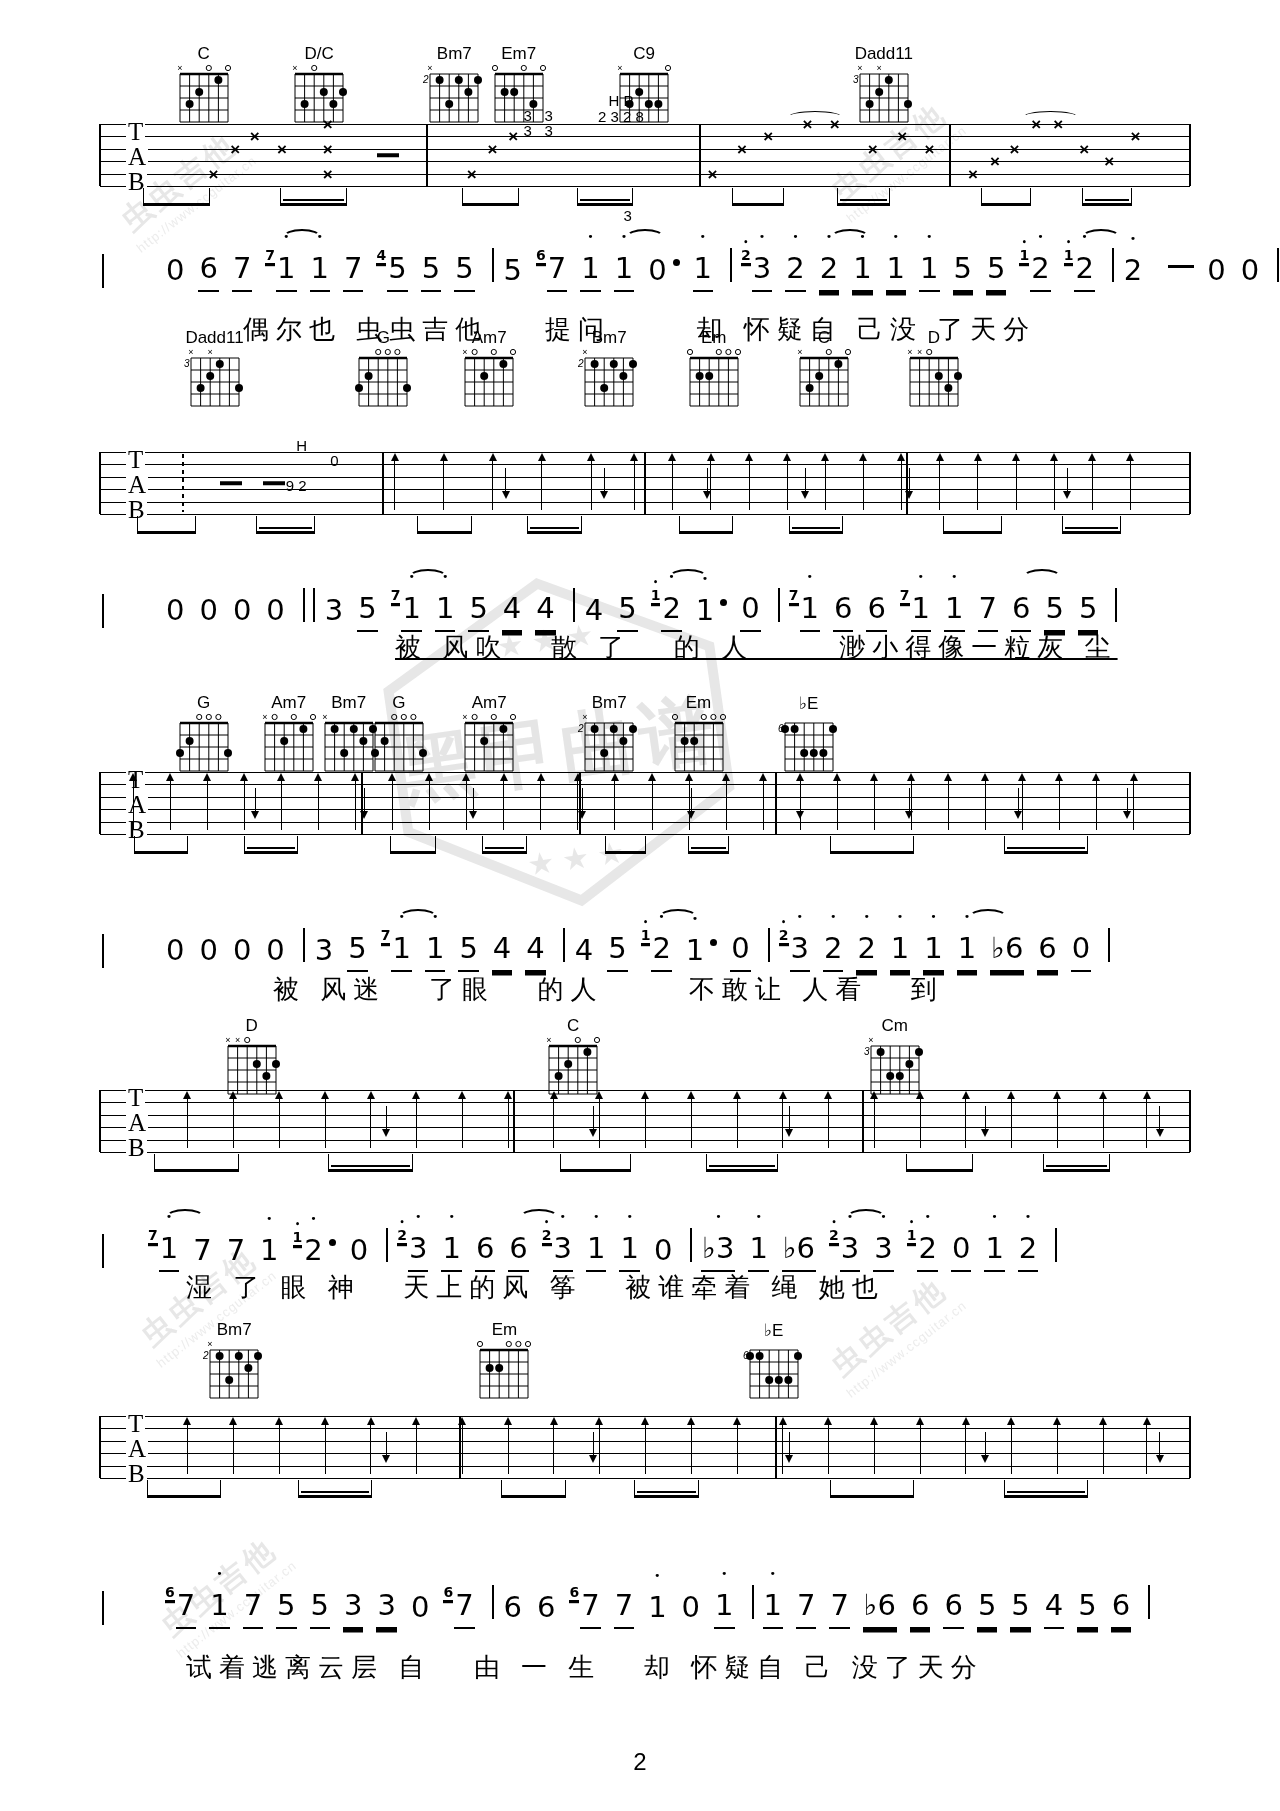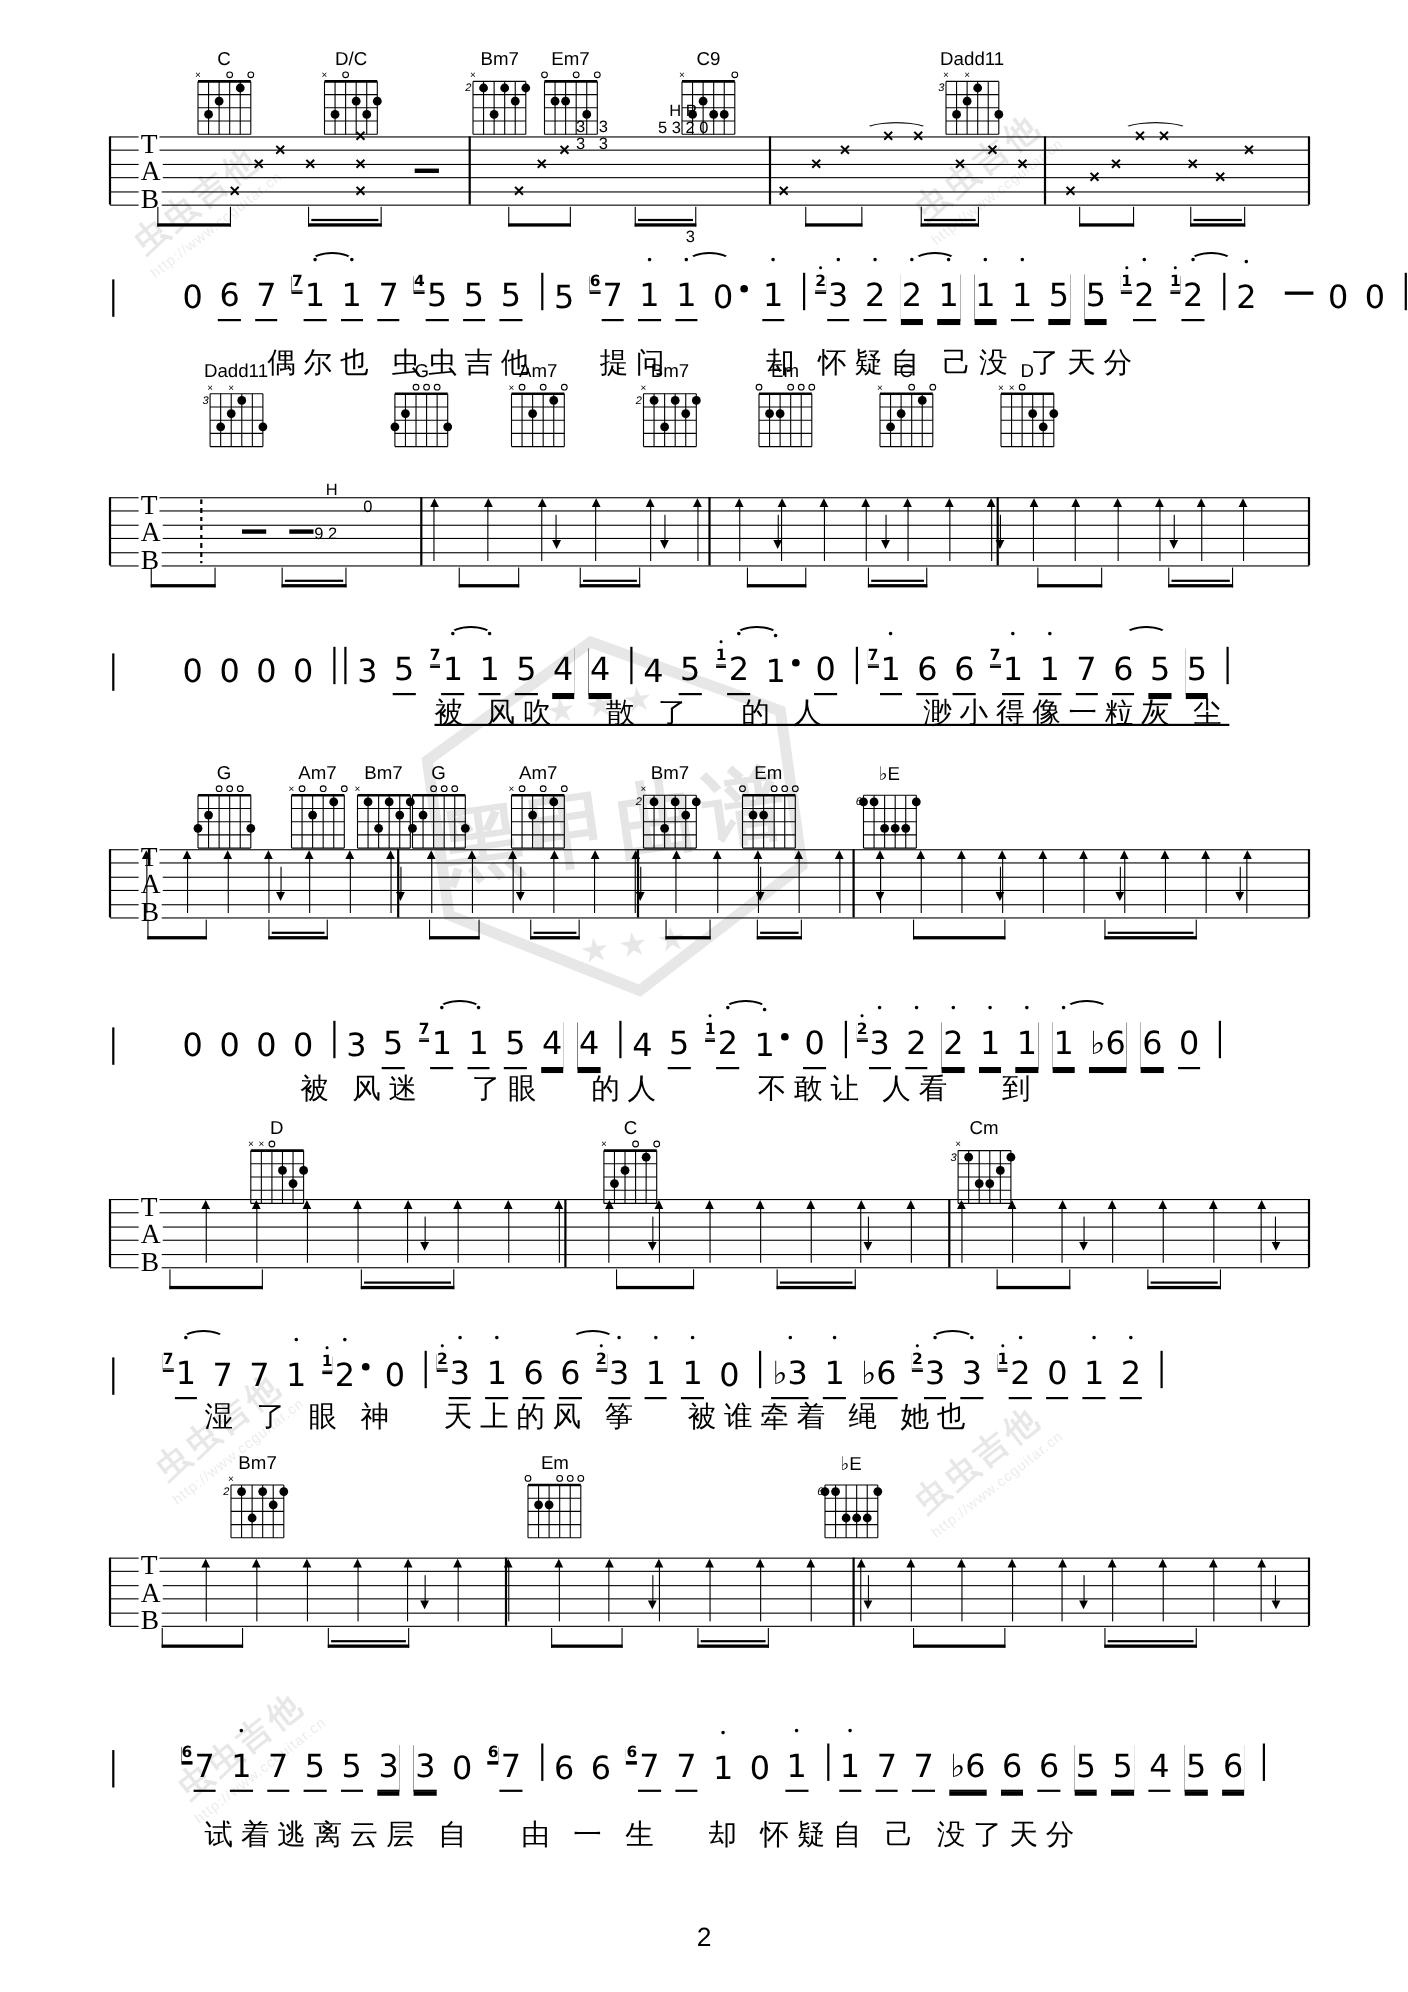--- a/index.html
+++ b/index.html
@@ -281,21 +281,21 @@
           <span class="xmark" style="left: 87.9%; top: 0px;">×</span>
           <span class="xmark" style="left: 90.3%; top: 24.8px;">×</span>
           <span class="xmark" style="left: 92.6%; top: 37.2px;">×</span>
           <span class="xmark" style="left: 95%; top: 12.4px;">×</span>
           <div class="dashmark" style="left: 26.4%; top: 31px;"></div>
           <div class="starc" style="left: 63%; width: 5%;"></div>
           <div class="starc" style="left: 84.6%; width: 5%;"></div>
           <span class="ann" style="left: 40.2%; top: -16px;">3   3</span>
           <span class="ann" style="left: 40.2%; top: -1px;">3   3</span>
           <span class="ann" style="left: 47.8%; top: -31px;">H P</span>
-          <span class="ann" style="left: 47.8%; top: -15px;">5 3 2 0</span>
+          <span class="ann" style="left: 47.8%; top: -15px;">2 3 2 8</span>
           <span class="ann" style="left: 48.4%; top: 84px;">3</span>
           <div class="beam" style="left: 3.9%; width: 6%; top: 64px;"></div>
           <div class="beam db" style="left: 16.5%; width: 6%; top: 64px;"></div>
           <div class="beam" style="left: 33.25%; width: 5%; top: 64px;"></div>
           <div class="beam db" style="left: 43.75%; width: 5%; top: 64px;"></div>
           <div class="beam" style="left: 57.99%; width: 4.6%; top: 64px;"></div>
           <div class="beam db" style="left: 67.65%; width: 4.6%; top: 64px;"></div>
           <div class="beam" style="left: 80.86%; width: 4.4%; top: 64px;"></div>
           <div class="beam db" style="left: 90.1%; width: 4.4%; top: 64px;"></div>
         </div>

